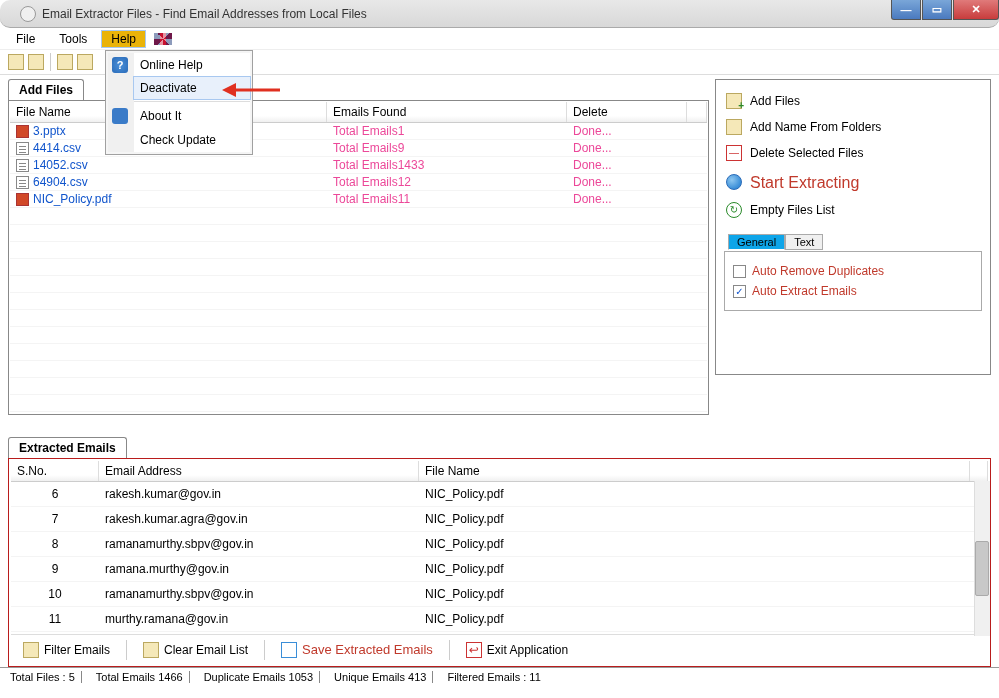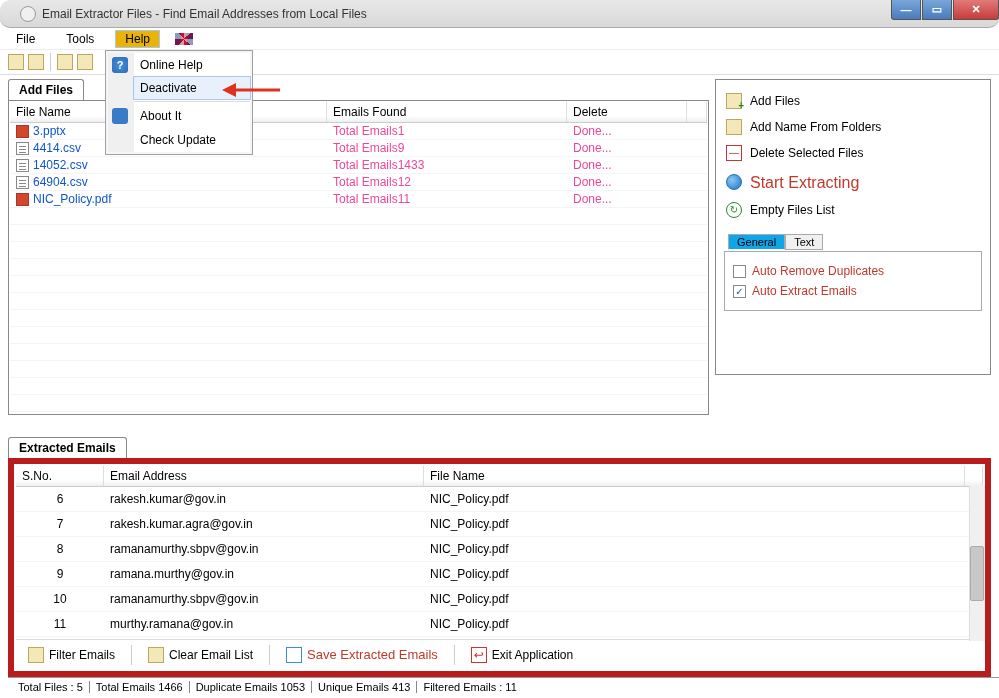--- a/index.html
+++ b/index.html
@@ -9,21 +9,21 @@
 .titlebar { height: 28px; background: linear-gradient(to bottom, #e8e8e8, #d8d8d8); border-bottom: 1px solid #aaa; display: flex; align-items: center; padding-left: 20px; position: relative; border-radius: 10px; }
 .titlebar .app-icon { width: 16px; height: 16px; background: #f0f0f0; border: 1px solid #999; border-radius: 8px; margin-right: 6px; }
 .titlebar .title { color: #333; font-size: 12px; }
 .win-controls { position: absolute; right: 0; top: 0; display: flex; }
 .win-btn { width: 30px; height: 20px; margin-left: 1px; border: 1px solid #555; border-top: none; display: flex; align-items: center; justify-content: center; color: #fff; font-size: 11px; font-weight: bold; }
 .win-min { background: linear-gradient(to bottom,#7aa6d8,#4a7abf); border-radius: 0 0 0 3px; }
 .win-max { background: linear-gradient(to bottom,#7aa6d8,#4a7abf); }
 .win-close { background: linear-gradient(to bottom,#e07a7a,#c83c3c); width: 46px; border-radius: 0 0 3px 0; }
 
 
-.menubar { height: 22px; background: #fff; display: flex; align-items: center; padding: 0 6px; gap: 11px; border-bottom: 1px solid #eee; }
+.menubar { height: 22px; background: #fff; display: flex; align-items: center; padding: 0 6px; gap: 4px; border-bottom: 1px solid #eee; }
 .menu-item { padding: 2px 10px; cursor: default; }
 .menu-item.open { background: #eab308; border: 1px solid #a8c8f0; padding: 1px 9px; }
 .flag-icon { width: 18px; height: 12px; background: linear-gradient(to right,#012169 33%,#c8102e 33%,#c8102e 66%,#012169 66%); position: relative; margin-left: 4px; }
 .flag-icon::before { content:""; position:absolute; inset:0; background: conic-gradient(from 45deg,#c8102e 0 12.5%,#fff 0 25%,#c8102e 0 37.5%,#fff 0 50%,#c8102e 0 62.5%,#fff 0 75%,#c8102e 0 87.5%,#fff 0 100%); opacity:0.55; }
 
 
 .dropdown { position: absolute; left: 105px; top: 50px; width: 148px; background: #f5f5f5; border: 1px solid #a0a0a0; z-index: 100; padding: 2px; }
 .dropdown-inner { background: #fff; border-left: 26px solid #f0f0f0; }
 .dd-item { height: 24px; display: flex; align-items: center; padding-left: 6px; position: relative; }
 .dd-item.highlight { background: #e8f0fb; border: 1px solid #a8c8f0; margin: -1px; }
@@ -85,21 +85,21 @@
 .sub-tabs .tabrow { position: absolute; top: -18px; left: 3px; display: flex; }
 .sub-tabs .stab { padding: 1px 8px; border: 1px solid #aaa; background: #0ea5e9; font-size: 11px; }
 .sub-tabs .stab.active { border-bottom-color: #fff; }
 .sub-tabs .stab.inactive { background: #f0f0f0; }
 .chk-row { display: flex; align-items: center; gap: 6px; margin: 6px 2px; color: #c0392b; }
 .chk { width: 13px; height: 13px; border: 1px solid #888; background: #fff; display: inline-flex; align-items: center; justify-content: center; font-size: 10px; color: #1155cc; }
 
 
 .extracted-section { margin: 22px 8px 0 8px; }
 .ex-tab { display:inline-block; padding: 3px 10px; border: 1px solid #888; border-bottom: none; background: #fff; font-weight: bold; border-radius: 3px 3px 0 0; }
-.ex-body { border: 6px solid #b91c1c; padding: 2px; }
+.ex-body { border: 1px solid #b91c1c; padding: 2px; }
 .ex-table { width: 100%; }
 .ex-header { display: flex; border-bottom: 1px solid #ccc; position: relative; }
 .ex-header div { padding: 3px 6px; border-right: 1px solid #ddd; background: linear-gradient(to bottom,#fff 70%,#f0f0f0); }
 .ex-col-sno { width: 88px; }
 .ex-col-email { width: 320px; }
 .ex-col-file { flex: 1; }
 .ex-col-end { width:18px; }
 .ex-rows { height: 152px; overflow: hidden; }
 .ex-row { display: flex; height: 25px; align-items: center; border-bottom: 1px solid #f4f4f4; }
 .ex-row div { padding: 0 6px; }
@@ -113,21 +113,21 @@
 .bb-icon { width: 16px; height: 16px; }
 .bb-icon.filter { background: #f5e8b8; border:1px solid #bba860; }
 .bb-icon.clear { background: #f5e8b8; border:1px solid #bba860; }
 .bb-icon.save { background:#fff; border:1px solid #3a8ed8; }
 .bb-icon.exit { background:#fff; border:1px solid #c33; position:relative; }
 .bb-icon.exit::after { content:"↩"; position:absolute; inset:0; text-align:center; line-height:14px; color:#c33; }
 .save-label { color: #c0392b; font-size: 13px; }
 .bb-sep { width:1px; height:20px; background:#ccc; margin:0 4px; }
 
 
-.statusbar { height: 18px; background: #fff; border-top: 1px solid #999; display: flex; align-items: center; padding: 0 4px; gap: 0; font-size: 11px; margin-left: 8px; }
+.statusbar { height: 18px; background: #fff; border-top: 1px solid #999; display: flex; align-items: center; padding: 0 4px; gap: 8px; font-size: 11px; }
 .statusbar span { padding: 0 6px; border-right: 1px solid #888; }
 .statusbar span:last-child { border-right: none; }
 
 .ex-wrap { position: relative; }
 </style>
 </head>
 <body>
 
 <div class="titlebar">
   <span class="app-icon"></span>

